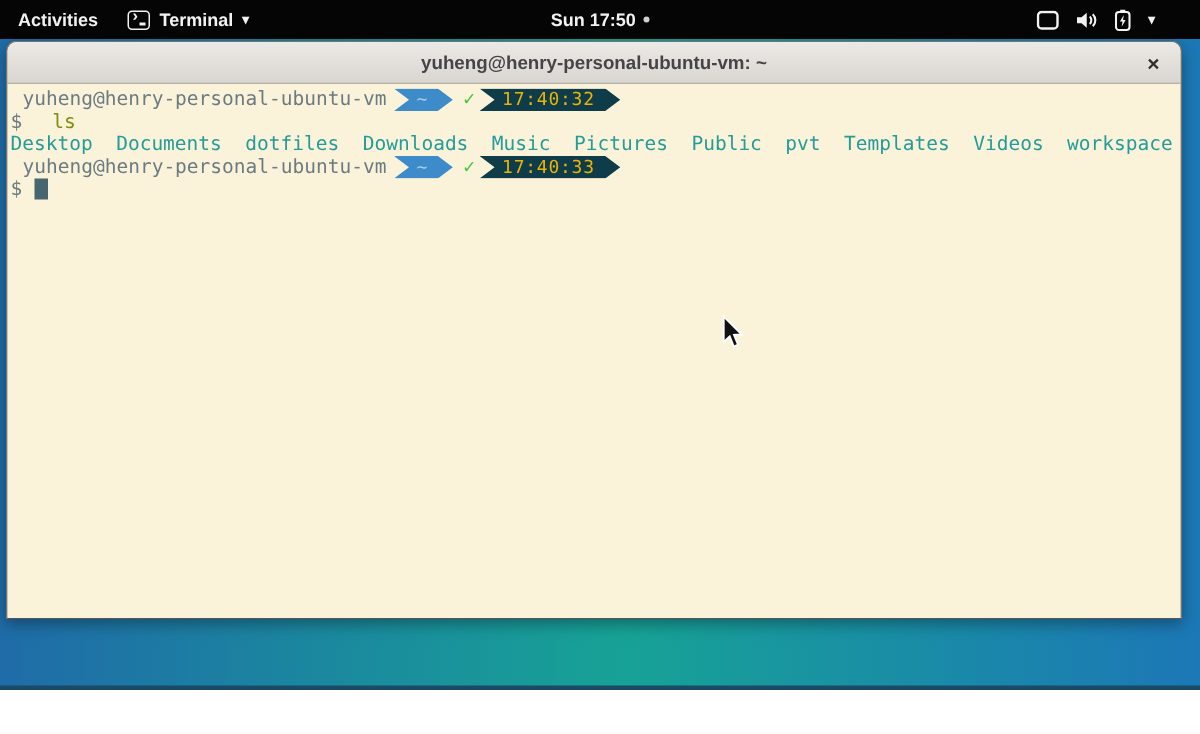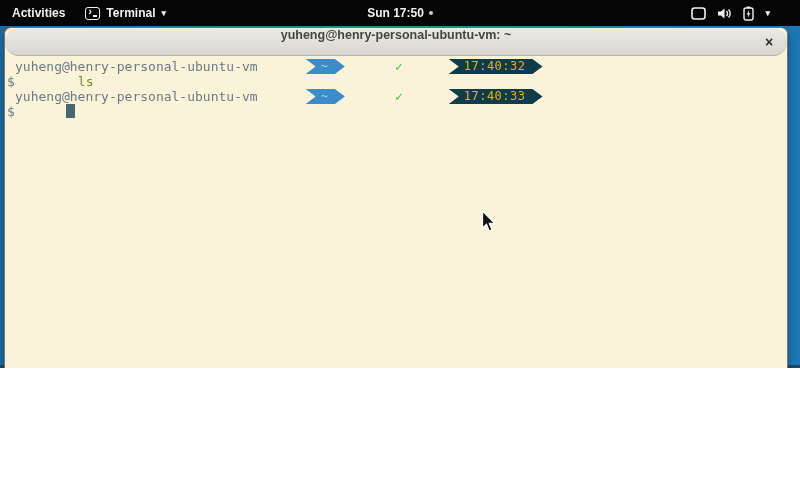--- a/index.html
+++ b/index.html
@@ -1,20 +1,20 @@
 <!DOCTYPE html>
 <html style="--terminal-bg: #faf3da; --prompt-blue: #3d8cc9; --prompt-dark: #0f3c49; --check-green: #3ec63e; --dir-teal: #249c9a; --command-green: #7e8d0e; --desktop-left: #1f6ca8; --desktop-mid: #17a296; --desktop-right: #1c77b6;"><head>
 <meta charset="utf-8">
 <style>
   * { margin:0; padding:0; box-sizing:border-box; }
   html,body { width:800px; height:489px; overflow:hidden; }
   body { font-family:"Liberation Sans", sans-serif; }
 
   .screen {
-    position:relative; width:800px; height:368px; overflow:hidden;
+    position:relative; width:800px; height:460px; overflow:hidden;
     background:linear-gradient(90deg,
       var(--desktop-left,#1f6ca8) 0%,
       var(--desktop-mid,#17a296) 52%,
       var(--desktop-right,#1c77b6) 100%);
   }
   .screen::after{
     content:""; position:absolute; left:0; right:0; bottom:0; height:3px;
     background:#1b4a66; pointer-events:none;
   }
 
@@ -54,35 +54,35 @@
   .window {
     position:absolute; left:4px; top:27px; width:784px; height:386px;
     border-radius:7px 7px 0 0;
     box-shadow:0 3px 10px rgba(0,0,0,0.35);
     border:1px solid #76726c; border-bottom:1px solid #4d575c;
     overflow:hidden; z-index:10; background:var(--terminal-bg,#faf3da);
   }
   .titlebar {
     height:28px; background:linear-gradient(#eceae6,#d9d6d1);
     border-bottom:1px solid #b5b1ab;
-    display:flex; justify-content:center; position:relative;border-radius:14px;
+    display:flex; align-items:center; justify-content:center; position:relative;
   }
   .titlebar .title { font-size:12.5px; font-weight:700; color:#454545; }
   .close-btn {
     position:absolute; right:9px; top:50%; transform:translateY(-50%);
     width:18px; height:18px; display:flex; align-items:center; justify-content:center;
     color:#2e2e2e; font-size:14px; font-weight:700; cursor:default;
   }
 
   .content {
     height:357px; padding:3px 0 0 2px;
     background:var(--terminal-bg,#faf3da);
     font-family:"DejaVu Sans Mono", monospace; font-size:13px; color:#63757c;
   }
-  .line { display:flex; align-items:flex-start; height:15px;gap:43px; }
+  .line { display:flex; align-items:flex-start; height:15px; }
   .line span { white-space:pre; }
   .p-user { margin-left:8px; color:#6b7b82; }
   .pl-seg {
     display:inline-block; height:15px; line-height:15px;
     clip-path:polygon(0 0, calc(100% - 10px) 0, 100% 50%, calc(100% - 10px) 100%, 0 100%, 10px 50%);
     padding:0 17px 0 15px; font-size:12px;
   }
   .pl-blue { background:var(--prompt-blue,#3d8cc9); color:#a8cfec; margin-left:5px; }
   .pl-dark { background:var(--prompt-dark,#0f3c49); color:#eab308; margin-left:3px; letter-spacing:0.5px; }
   .check { color:var(--check-green,#3ec63e); margin-left:7px; font-weight:700; font-size:13px; }
@@ -152,20 +152,23 @@
         <span class="pl-seg pl-blue">~</span>
         <span class="check">✓</span>
         <span class="pl-seg pl-dark">17:40:32</span>
       </div>
 
       <div class="line">
         <span class="dollar">$</span>
         <span class="cmd">ls</span>
       </div>
 
+      <div class="line">
+        <span class="ls-out">Desktop  Documents  dotfiles  Downloads  Music  Pictures  Public  pvt  Templates  Videos  workspace</span>
+      </div>
 
       <div class="line">
         <span class="p-user">yuheng@henry-personal-ubuntu-vm</span>
         <span class="pl-seg pl-blue">~</span>
         <span class="check">✓</span>
         <span class="pl-seg pl-dark">17:40:33</span>
       </div>
 
       <div class="line">
         <span class="dollar">$</span>

